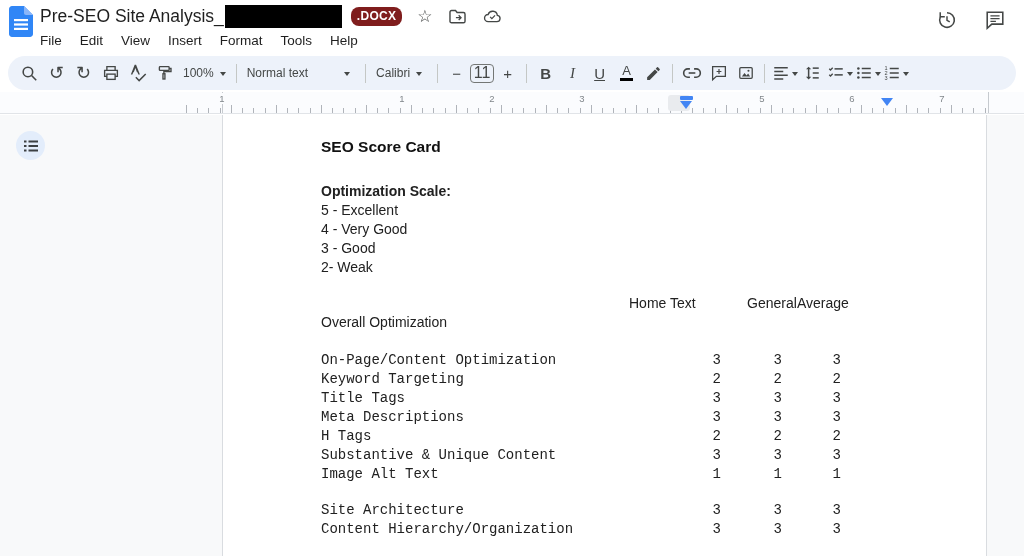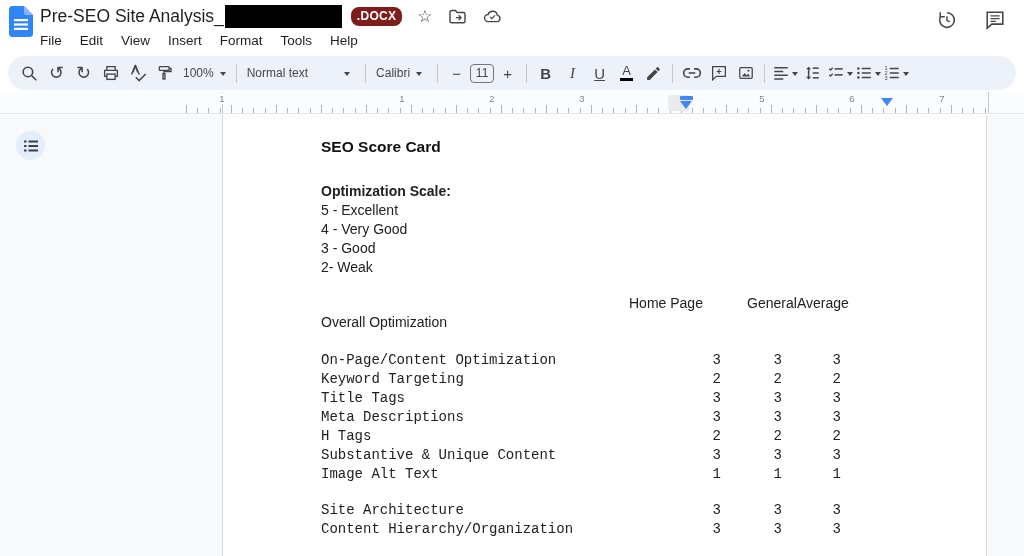--- a/index.html
+++ b/index.html
@@ -23,21 +23,21 @@
   
   .toolbar { position:absolute; left:8px; right:8px; top:56px; height:34px; background:#edf2fa;
              border-radius:17px; display:flex; align-items:center; padding:0 8px; }
   .tbtn { min-width:27px; height:27px; display:flex; align-items:center; justify-content:center;
           border-radius:4px; color:#444746; flex:none; }
   .tbtn svg { display:block; }
   .ttext { font-size:12px; color:#444746; display:flex; align-items:center; gap:6px; padding:0 5px; flex:none; }
   .arr { width:0; height:0; border:3.5px solid transparent; border-top:4.5px solid #444746;
          margin-top:4px; flex:none; }
   .tdiv { width:1px; height:19px; background:#c4c7c5; margin:0 5px; flex:none; }
-  .fsize { width:24px; height:19px; border:1px solid #747775; border-radius:4px; font-size:12px;
+  .fsize { width:24px; height:19px; border:1px solid #747775; border-radius:4px; font-size:16px;
            color:#444746; display:flex; align-items:center; justify-content:center; }
   .glyph { font-size:15px; color:#444746; }
   .gB { font-weight:bold; }
   .gI { font-style:italic; font-family:"Liberation Serif", serif; }
   .gU { text-decoration:underline; }
   .gA { display:flex; flex-direction:column; align-items:center; line-height:12px; font-size:13px; }
   .gA .bar { width:13px; height:3px; background:#000; margin-top:1px; }
 
   
   .ruler { position:absolute; left:0; right:0; top:92px; height:22px; background:#fbfcfe;
@@ -290,21 +290,21 @@
       <div class="doc-h1">SEO Score Card</div>
       <div class="scale-title">Optimization Scale:</div>
       <div id="scale-list">
           <div>5 - Excellent</div>
           <div>4 - Very Good</div>
           <div>3 - Good</div>
           <div>2- Weak</div>
         </div>
       <div class="sp17"></div>
       <div class="colhead">
-        <span class="ch-0">Home Page</span>
+        <span class="ch-0">Home Text</span>
         <span class="ch-1">General</span>
         <span class="ch-2">Average</span>
       </div>
       <div>Overall Optimization</div>
       <div class="sp19"></div>
       <div id="score-rows">
           <div class="trow">
             <span>On-Page/Content Optimization</span>
             <span class="num">3</span>
             <span class="num">3</span>

